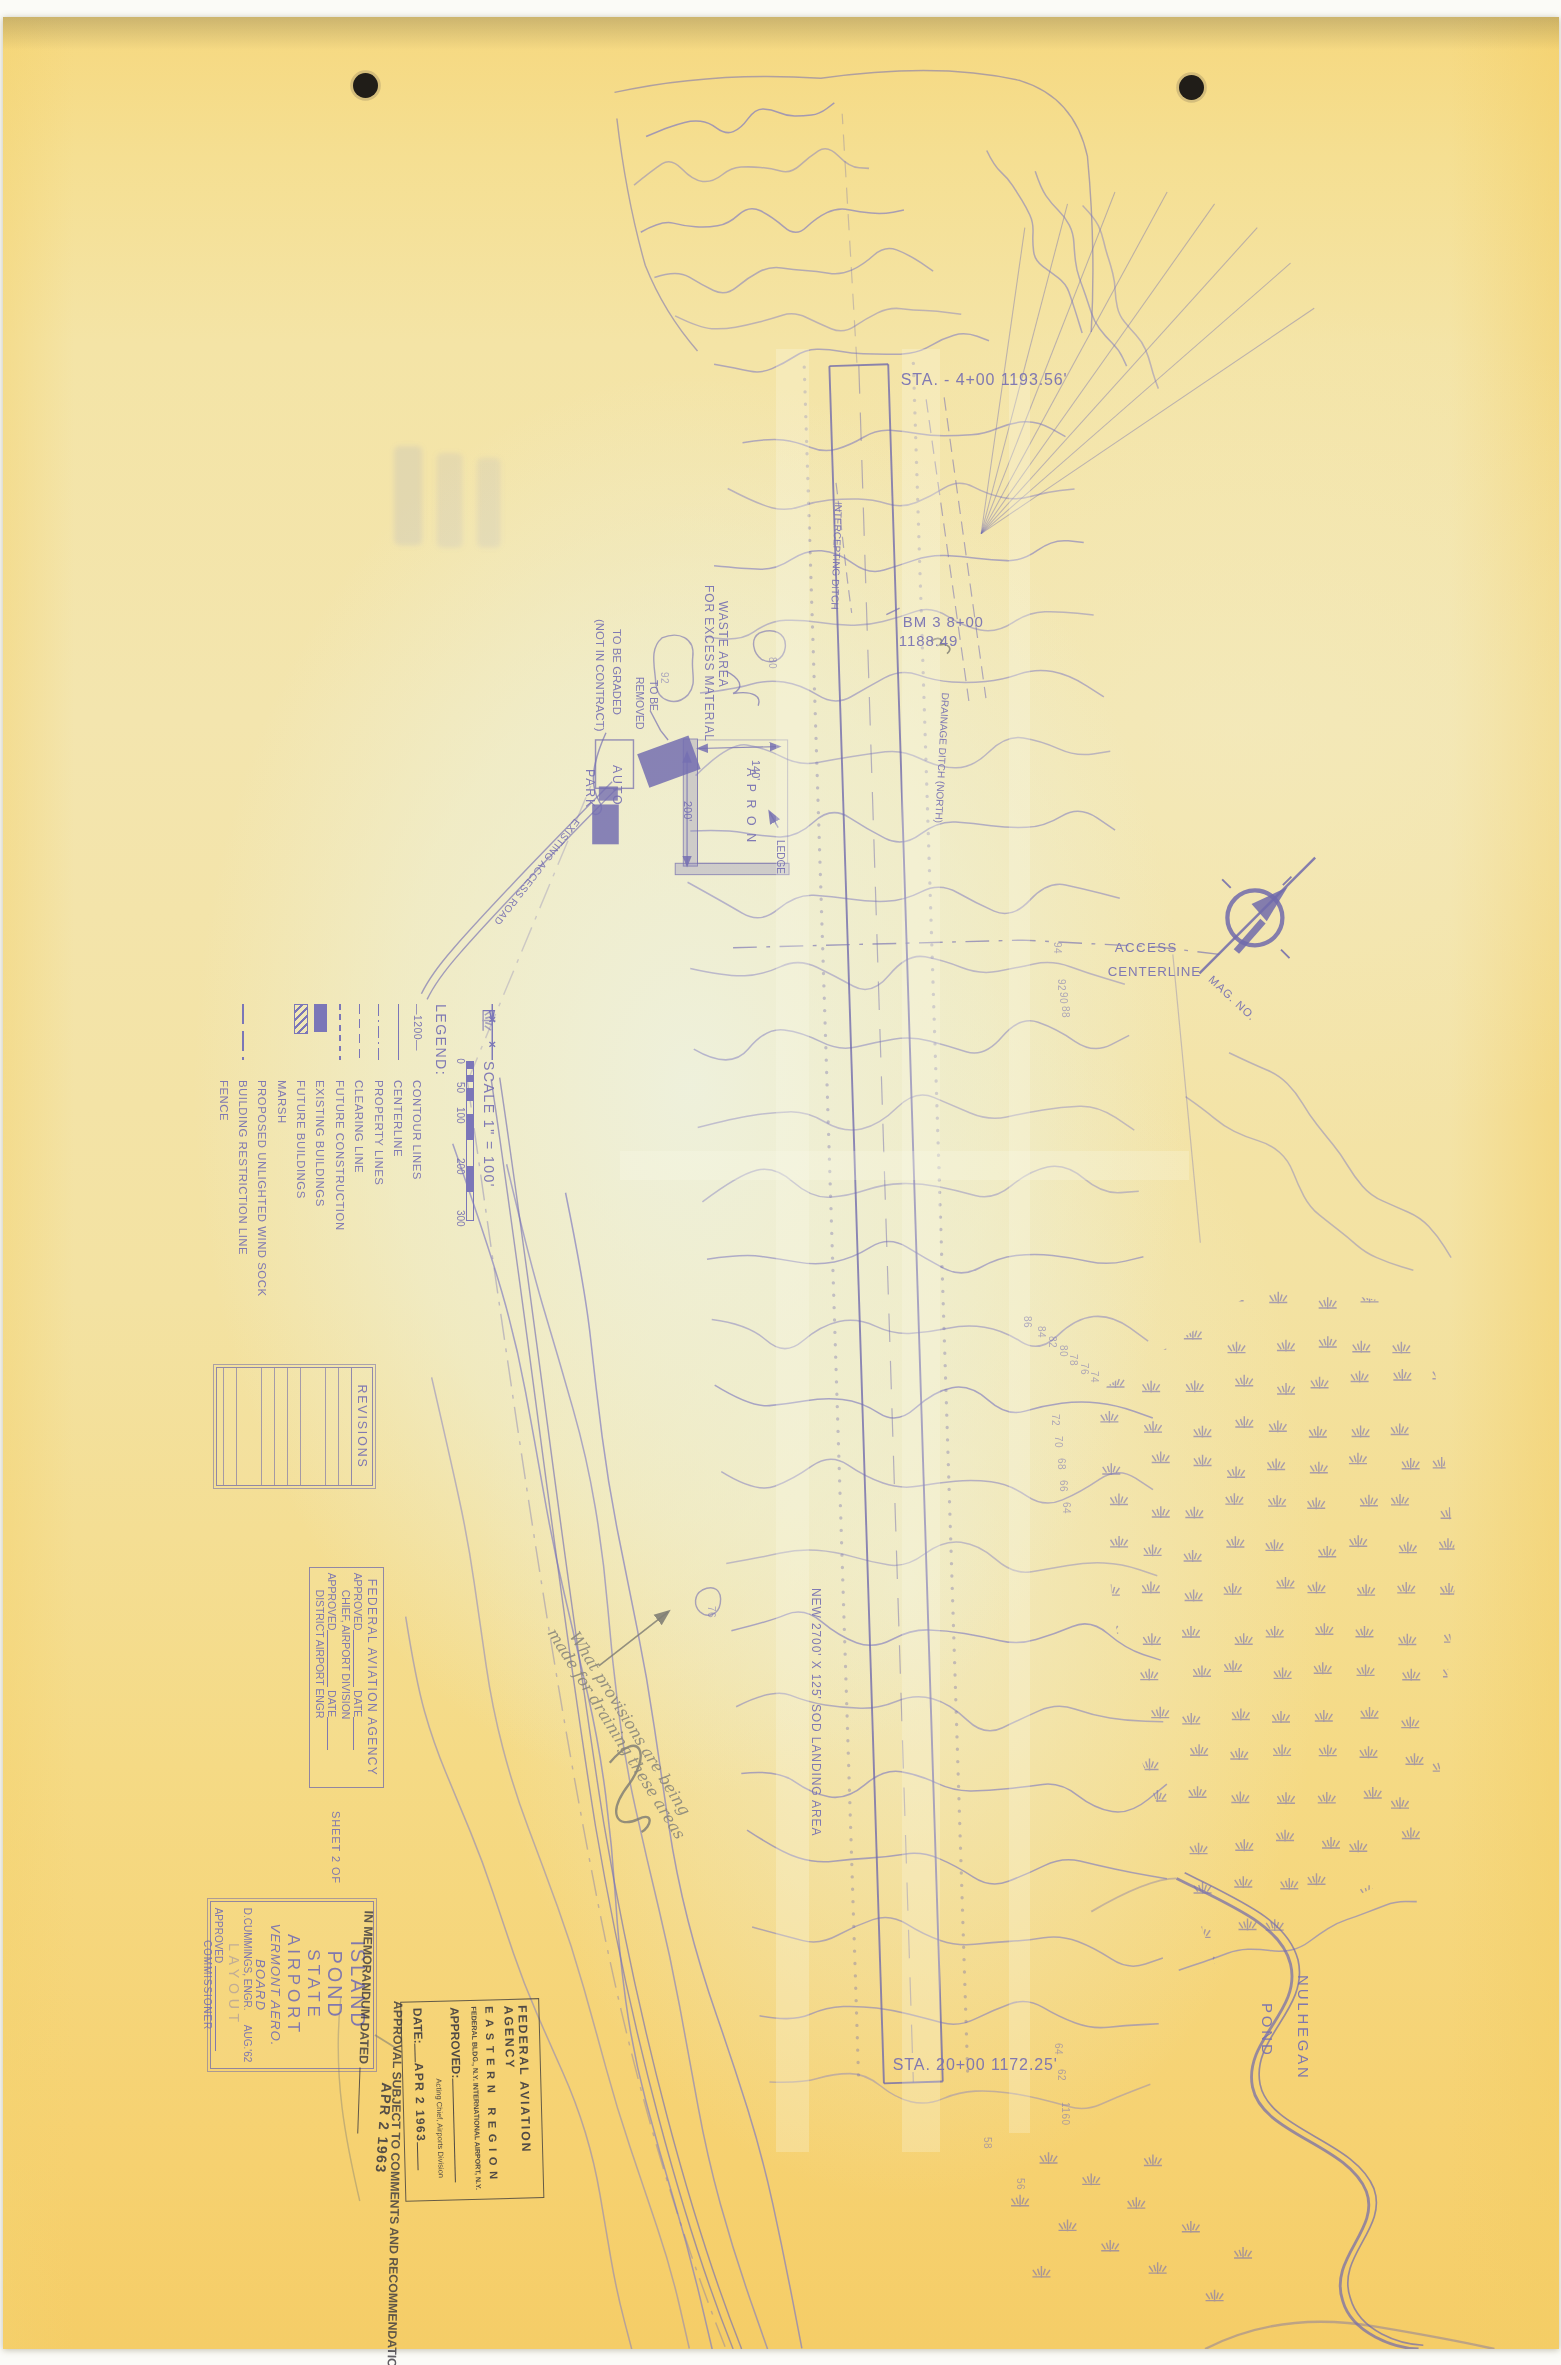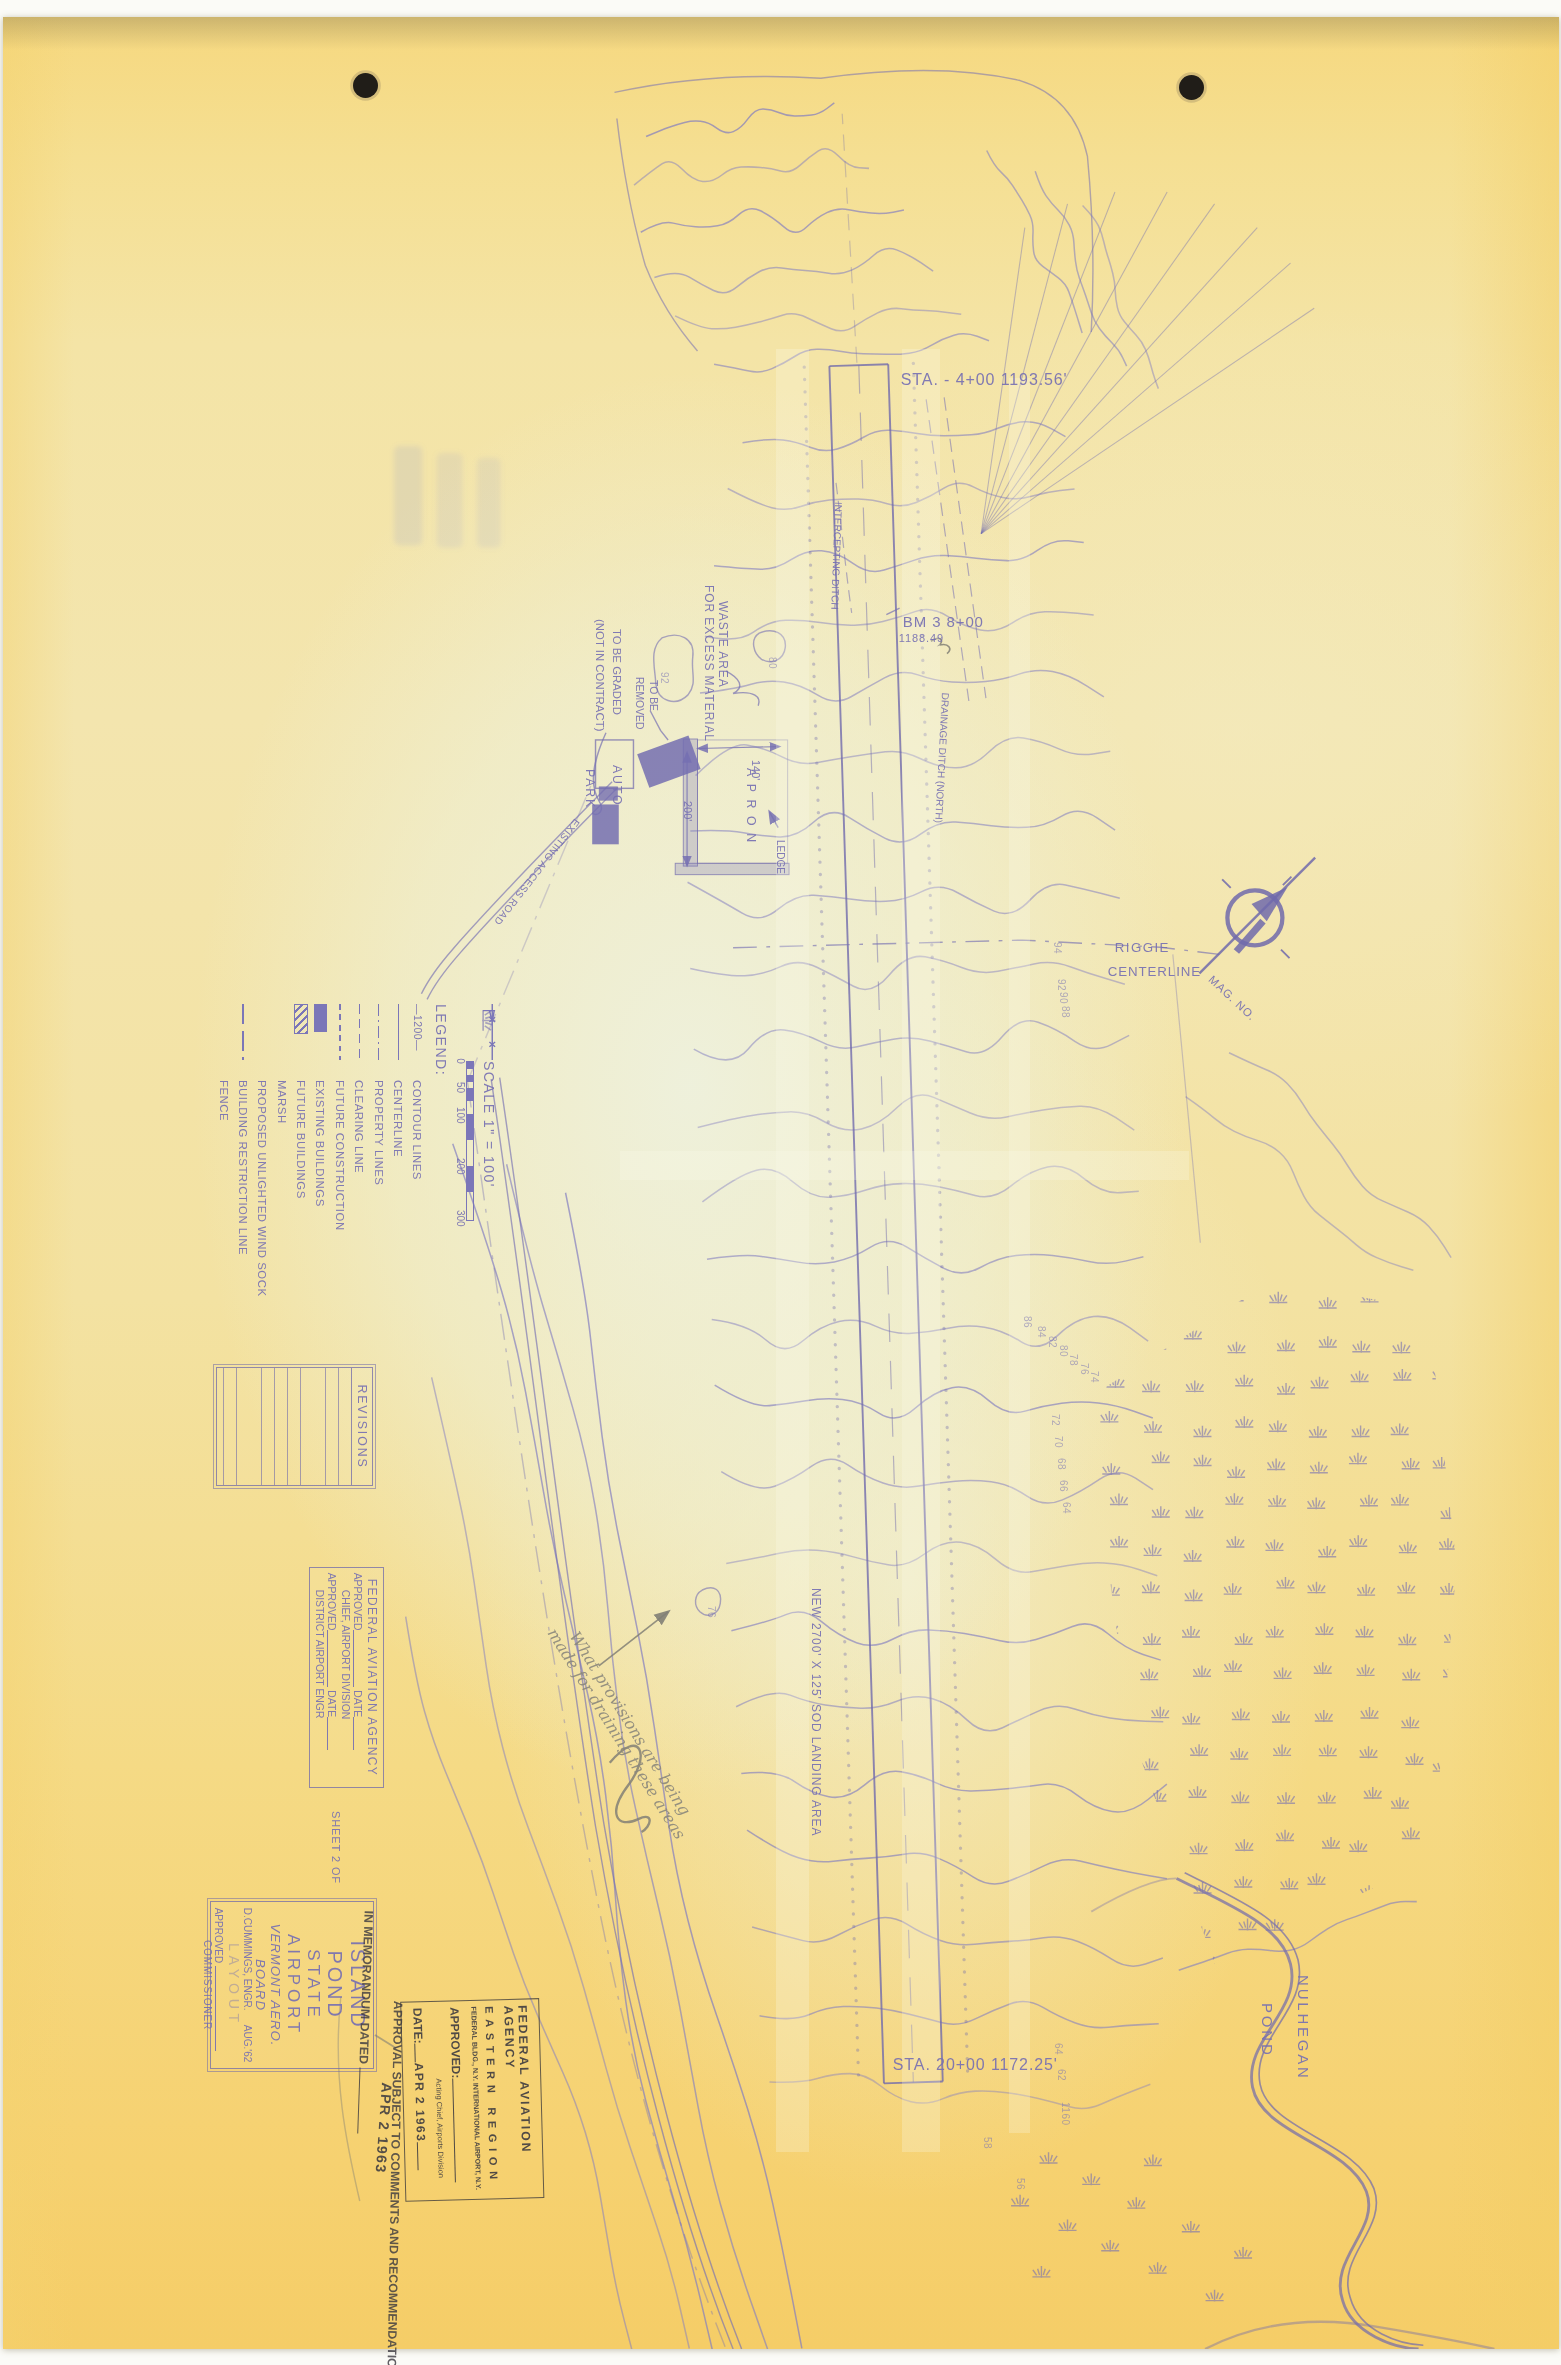--- a/index.html
+++ b/index.html
@@ -414,23 +414,23 @@
     </g>
   </svg>
 
   <div class="streak" style="left:773px;top:332px;width:33px;height:1803px"></div>
   <div class="streak" style="left:899px;top:332px;width:38px;height:1803px"></div>
   <div class="streak" style="left:1006px;top:361px;width:21.3px;height:1755px"></div>
   <div class="streak" style="left:617px;top:1134px;width:569px;height:28.5px"></div>
 
   <div class="lab" style="left:898px;top:355px;font-size:16px;letter-spacing:0.9px">STA. - 4+00   1193.56'</div>
   <div class="lab" style="left:900px;top:597px;font-size:15px;letter-spacing:0.9px">BM 3   8+00</div>
-  <div class="lab" style="left:896px;top:616px;font-size:11px;letter-spacing:0.9px">1188.49</div>
+  <div class="lab" style="left:896px;top:616px;font-size:15px;letter-spacing:0.9px">1188.49</div>
   <div class="lab" style="left:890px;top:2040px;font-size:16px;letter-spacing:0.9px">STA. 20+00   1172.25'</div>
-  <div class="lab" style="left:1112px;top:924px;font-size:13.3px;letter-spacing:1.4px">RIGGIE</div>
+  <div class="lab" style="left:1112px;top:924px;font-size:13.3px;letter-spacing:1.4px">ACCESS</div>
   <div class="lab" style="left:1105px;top:948px;font-size:13.3px;letter-spacing:0.9px">CENTERLINE</div>
   <div class="lab" style="left:1211px;top:957px;font-size:11.4px;letter-spacing:0.9px;transform:rotate(43deg);transform-origin:top left">MAG. NO.</div>
 
   <div class="lab v" style="left:1308px;top:1958px;font-size:15px;letter-spacing:2.8px">NULHEGAN</div>
   <div class="lab v" style="left:1272px;top:1986px;font-size:15px;letter-spacing:2.8px">POND</div>
   <div class="lab v" style="left:726px;top:584px;font-size:12px;letter-spacing:0.9px">WASTE AREA</div>
   <div class="lab v" style="left:712px;top:568px;font-size:12px;letter-spacing:0.9px">FOR EXCESS MATERIAL</div>
   <div class="lab v" style="left:619px;top:612px;font-size:11.4px">TO BE GRADED</div>
   <div class="lab v" style="left:602px;top:602px;font-size:11.4px">(NOT IN CONTRACT)</div>
   <div class="lab v" style="left:655px;top:663px;font-size:10.4px">TO BE</div>

